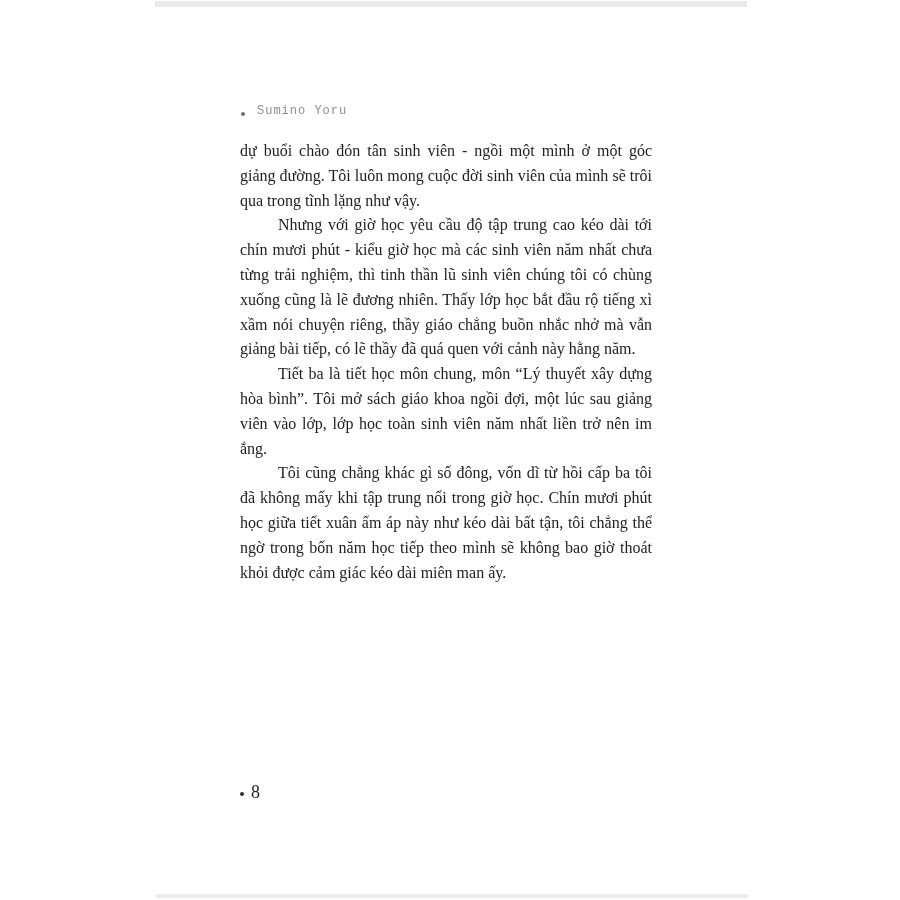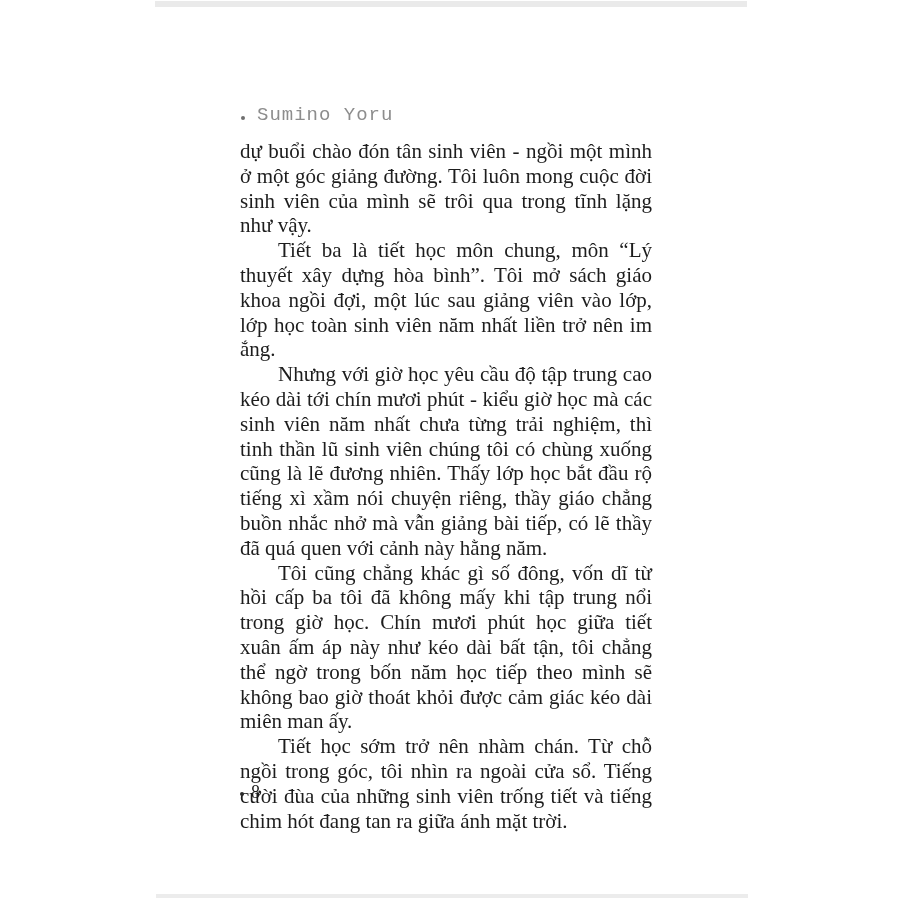--- a/index.html
+++ b/index.html
@@ -20,37 +20,37 @@
   }
   .scan-bar.top    { left: 155px; top: 1px;   width: 592px; height: 6px; }
   .scan-bar.bottom { left: 156px; top: 894px; width: 592px; height: 4px; background: #ececec; }
 
   .running-header {
     position: absolute;
     left: 241px; top: 104px;
     display: flex; align-items: center;
     color: #8d8d8d;
     font-family: "Liberation Mono", "DejaVu Sans Mono", monospace;
-    font-size: 19px;
+    font-size: 12px;
     letter-spacing: 1px;
     white-space: nowrap;
   }
   .bullet-dot {
     width: 4px; height: 4px;
     border-radius: 50%;
     background: #6f6f6f;
     display: inline-block;
   }
   .running-header .bullet-dot { margin-right: 12px; margin-top: 5px; }
 
   .body-text {
     position: absolute;
     left: 240px; top: 139px;
     width: 412px;
-    font-size: 21px;
+    font-size: 16px;
     line-height: 24.8px;
     color: #1d1d1d;
     text-align: justify;
   }
   .body-text p { margin: 0; padding: 0; }
   .body-text p.indented { text-indent: 38px; }
 
   .page-footer {
     position: absolute;
     left: 240px; top: 782px;
@@ -67,24 +67,23 @@
 
   <div class="scan-bar top"></div>
 
   <div class="running-header">
     <span class="bullet-dot"></span>
     <span>Sumino Yoru</span>
   </div>
 
   <div class="body-text">
     <p>dự buổi chào đón tân sinh viên - ngồi một mình ở một góc giảng đường. Tôi luôn mong cuộc đời sinh viên của mình sẽ trôi qua trong tĩnh lặng như vậy.</p>
+    <p class="indented">Nhưng với giờ học yêu cầu độ tập trung cao kéo dài tới chín mươi phút - kiểu giờ học mà các sinh viên năm nhất chưa từng trải nghiệm, thì tinh thần lũ sinh viên chúng tôi có chùng xuống cũng là lẽ đương nhiên. Thấy lớp học bắt đầu rộ tiếng xì xầm nói chuyện riêng, thầy giáo chẳng buồn nhắc nhở mà vẫn giảng bài tiếp, có lẽ thầy đã quá quen với cảnh này hằng năm.</p>
     <p class="indented">Tiết ba là tiết học môn chung, môn “Lý thuyết xây dựng hòa bình”. Tôi mở sách giáo khoa ngồi đợi, một lúc sau giảng viên vào lớp, lớp học toàn sinh viên năm nhất liền trở nên im ắng.</p>
-    <p class="indented">Nhưng với giờ học yêu cầu độ tập trung cao kéo dài tới chín mươi phút - kiểu giờ học mà các sinh viên năm nhất chưa từng trải nghiệm, thì tinh thần lũ sinh viên chúng tôi có chùng xuống cũng là lẽ đương nhiên. Thấy lớp học bắt đầu rộ tiếng xì xầm nói chuyện riêng, thầy giáo chẳng buồn nhắc nhở mà vẫn giảng bài tiếp, có lẽ thầy đã quá quen với cảnh này hằng năm.</p>
     <p class="indented">Tôi cũng chẳng khác gì số đông, vốn dĩ từ hồi cấp ba tôi đã không mấy khi tập trung nổi trong giờ học. Chín mươi phút học giữa tiết xuân ấm áp này như kéo dài bất tận, tôi chẳng thể ngờ trong bốn năm học tiếp theo mình sẽ không bao giờ thoát khỏi được cảm giác kéo dài miên man ấy.</p>
-    <p class="indented">Tiết học sớm trở nên nhàm chán. Từ chỗ ngồi trong góc, tôi nhìn ra ngoài cửa sổ. Tiếng cười đùa của những sinh viên trống tiết và tiếng chim hót đang tan ra giữa ánh mặt trời.</p>
   </div>
 
   <div class="page-footer">
     <span class="bullet-dot"></span>
     <span class="num">8</span>
   </div>
 
   <div class="scan-bar bottom"></div>
 
 </div>

